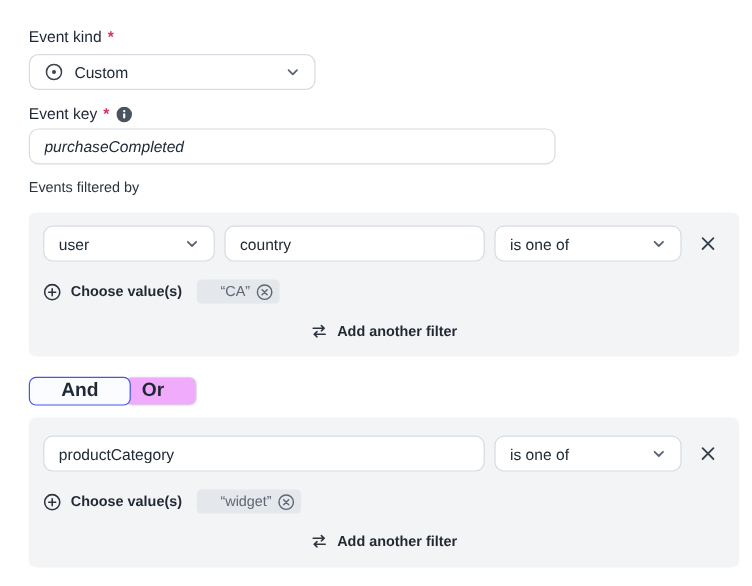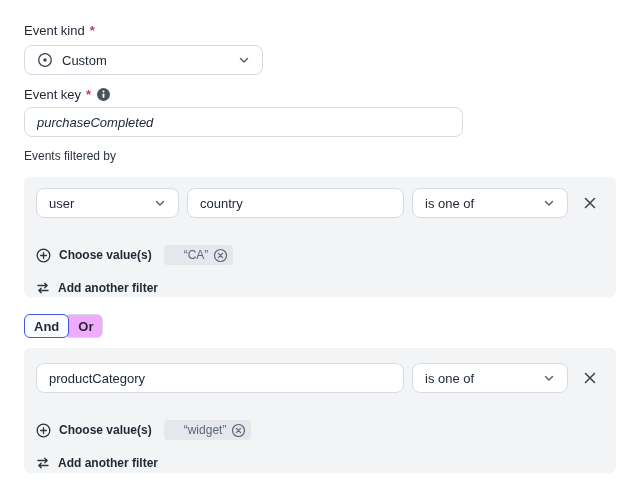--- a/index.html
+++ b/index.html
@@ -26,21 +26,21 @@
     border-radius: 8px;
     height: 30px;
     font-size: 13px; color: #212b36;
     padding: 0 10px 0 12px;
   }
   .select { justify-content: space-between; cursor: pointer; }
 
   .kind-select { width: 239px; margin-top: 7px; }
   .kind-left { display: flex; align-items: center; gap: 9px; }
 
-  .eventkey-label { margin-top: 11px; }
+  .eventkey-label { margin-top: 11px; align-items: flex-end; }
   .eventkey-input { width: 439px; margin-top: 5px; font-style: italic; }
 
   .filters-label {
     margin-top: 12px; height: 15px;
     font-size: 12px; font-weight: 400; color: #2b333d;
   }
 
   .panel {
     width: 592px;
     background: #f3f4f6;
@@ -55,44 +55,44 @@
   .attr-input { flex: 1; }
   .op-select { width: 156px; flex: none; }
 
   .icon-btn {
     flex: none; width: 28px; height: 28px;
     display: flex; align-items: center; justify-content: center;
     background: transparent; border: none; cursor: pointer;
   }
 
   .choose-row {
-    margin-top: 27px; height: 20px;
+    margin-top: 15px; height: 20px;
     display: flex; align-items: center;
   }
   .bold-action {
     display: flex; align-items: center; gap: 8px;
     font-size: 12px; font-weight: 700; color: #1f2833;
     cursor: pointer; background: none; border: none;
     font-family: "Liberation Sans", sans-serif;
   }
   .chip {
     margin-left: 12px;
     display: flex; align-items: center; gap: 5px;
     height: 20px; padding: 0 5px 0 20px;
     background: #e4e7eb; border-radius: 4px;
     font-size: 12px; color: #5d6673;
   }
   .chip .remove { display: flex; cursor: pointer; }
 
-  .addfilter-row { margin-top: 15px; height: 16px; display: flex; align-items: center; }
+  .addfilter-row { margin-top: 15px; height: 16px; display: flex; align-items: center; justify-content: center; }
 
   .logic-toggle { margin-top: 17px; display: flex; align-items: center; }
   .logic-btn {
-    height: 24px; padding: 0 9px;
-    font-size: 13px; font-weight: 700; color: #1f2833;
+    height: 24px; padding: 0 26px;
+    font-size: 16px; font-weight: 700; color: #1f2833;
     font-family: "Liberation Sans", sans-serif;
     display: flex; align-items: center; cursor: pointer;
     border-radius: 6px;
   }
   .logic-and {
     background: #fbfcff; border: 1px solid #4454e3;
     position: relative; z-index: 1;
   }
   .logic-or {
     background: #f0abfc; border: 1px solid #d6dbe2;

